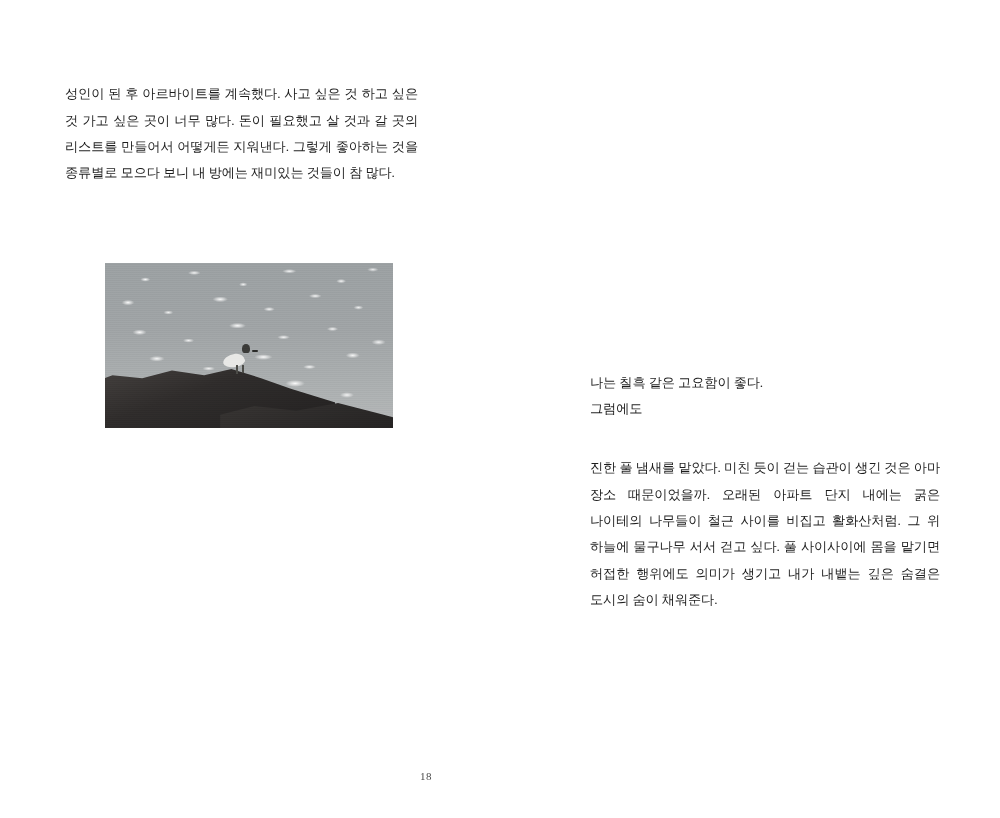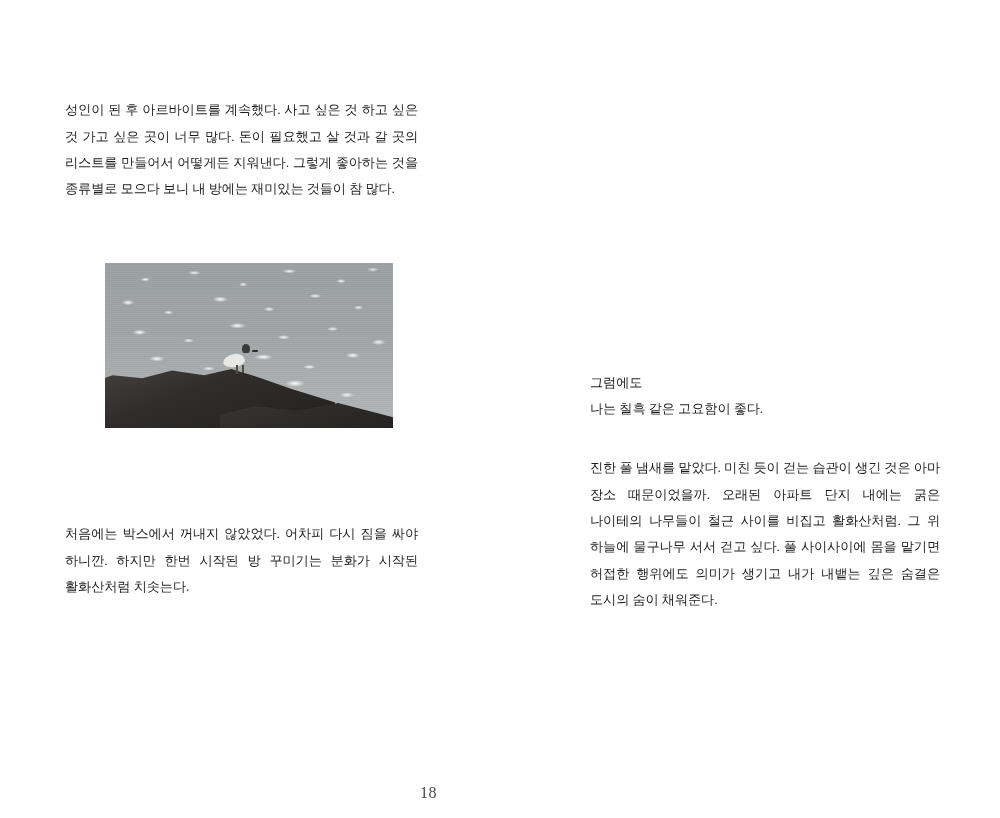--- a/index.html
+++ b/index.html
@@ -34,21 +34,21 @@
     text-align: justify;
     text-justify: inter-character;
     letter-spacing: -0.1px;
     color: #1d1d1d;
     word-break: keep-all;
   }
 
   
   .left-top {
     left: 65px;
-    top: 84px;
+    top: 68px;
     width: 353px;
   }
   .left-bottom {
     left: 65px;
     top: 508px;
     width: 353px;
   }
 
   
   .right-1 {
@@ -179,22 +179,22 @@
     position: absolute;
     inset: 0;
     background-image:
       repeating-linear-gradient(0deg, rgba(255,255,255,0.035) 0 1px, rgba(0,0,0,0.02) 1px 2px);
     mix-blend-mode: overlay;
     pointer-events: none;
   }
 
   .folio {
     position: absolute;
-    bottom: 16px;
-    font-size: 16px;
+    bottom: 36px;
+    font-size: 11px;
     color: #4a4a4a;
     letter-spacing: 0.4px;
     text-align: center;
   }
   .folio-left { left: 420px; }
 </style>
 </head>
 <body>
 
 <div class="spread">
@@ -208,30 +208,29 @@
       <div class="rock"></div>
       <div class="rock2"></div>
       <div class="bird-body"></div>
       <div class="bird-head"></div>
       <div class="bird-beak"></div>
       <div class="bird-leg"></div>
       <div class="bird-leg b"></div>
       <div class="grain"></div>
     </div>
 
-    <p class="para left-bottom">처음에는 박스에서 꺼내지 않았었다. 어차피 다시 짐을 싸야 하니깐. 하지만 한번 시작된 방 꾸미기는 분화가 시작된 활화산처럼 치솟는다.</p>
 
     <div class="folio folio-left">18</div>
   </div>
 
   <div class="page page-right">
 
 
     <div class="para right-2 nowrap-block">
+      <div>나는 칠흑 같은 고요함이 좋다.</div>
       <div>그럼에도</div>
-      <div>나는 칠흑 같은 고요함이 좋다.</div>
     </div>
 
     <p class="para right-3">진한 풀 냄새를 맡았다. 미친 듯이 걷는 습관이 생긴 것은 아마 장소 때문이었을까. 오래된 아파트 단지 내에는 굵은 나이테의 나무들이 철근 사이를 비집고 활화산처럼. 그 위 하늘에 물구나무 서서 걷고 싶다. 풀 사이사이에 몸을 맡기면 허접한 행위에도 의미가 생기고 내가 내뱉는 깊은 숨결은 도시의 숨이 채워준다.</p>
 
   </div>
 
 </div>
 
 </body></html>

